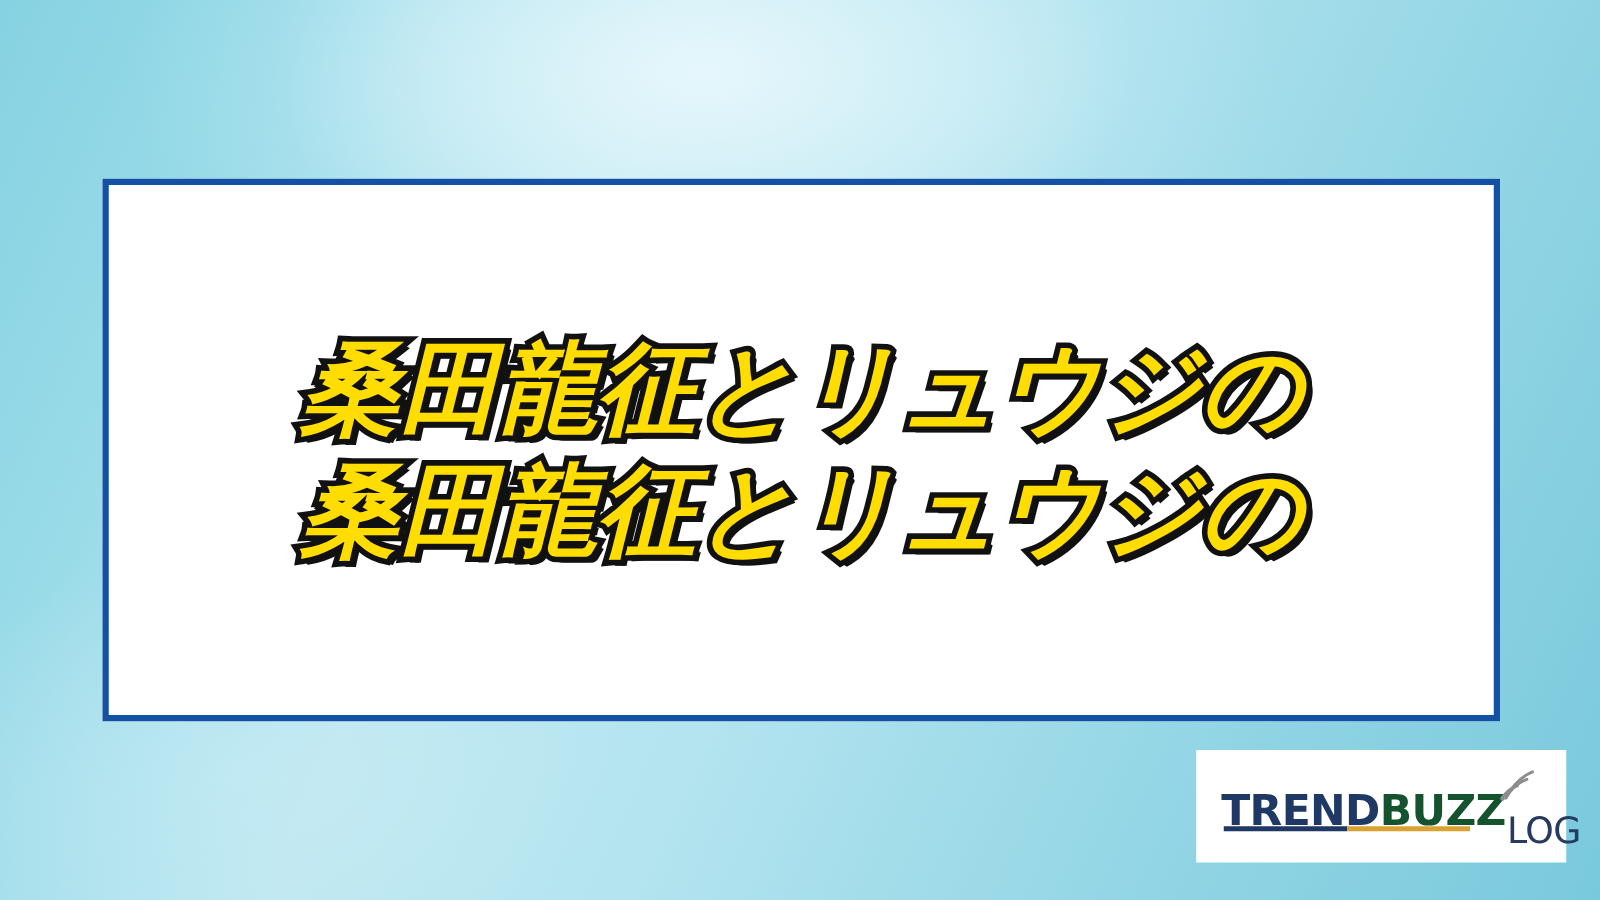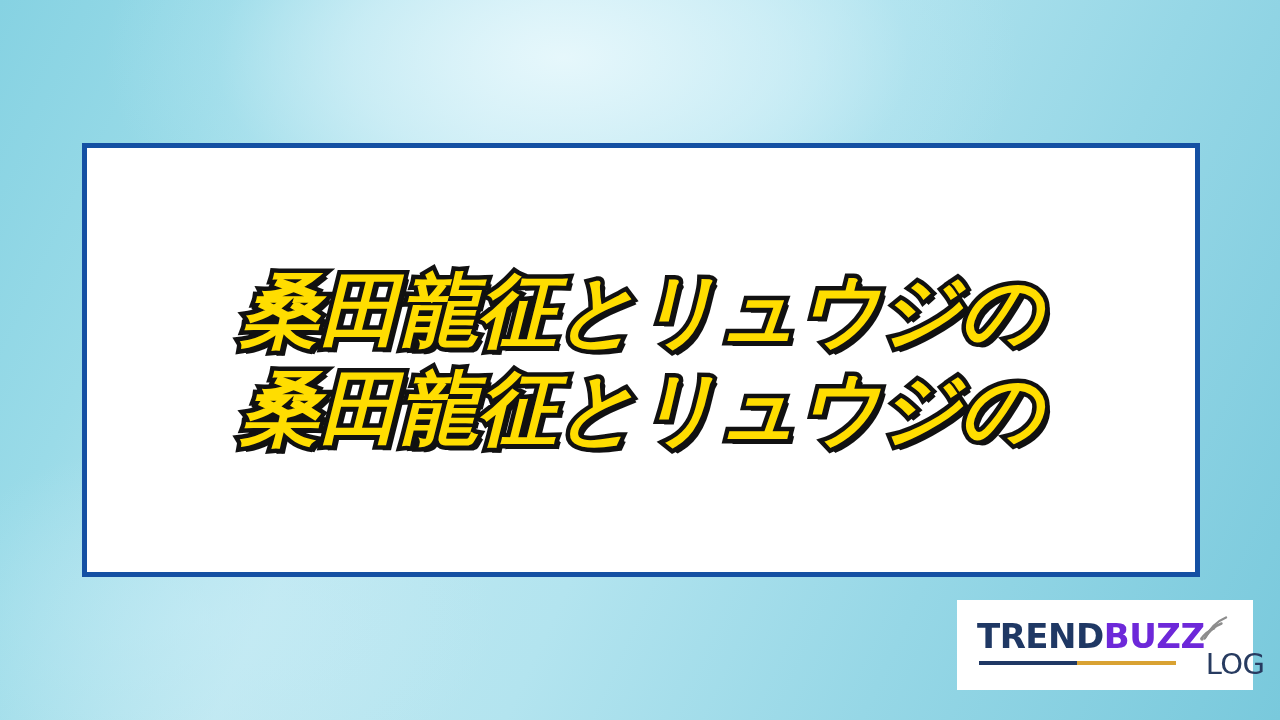--- a/index.html
+++ b/index.html
@@ -100,36 +100,36 @@
   .logo-inner {
     position: relative;
     width: 256px;
     height: 56px;
   }
   .logo-wordmark {
     position: absolute;
     left: 0;
     top: 2px;
     display: flex;
-    align-items: flex-start;
+    align-items: center;
     line-height: 1;
   }
   .lg-trend {
     font-family: "DejaVu Sans", "Liberation Sans", sans-serif;
     font-weight: 700;
     font-size: 34px;
     letter-spacing: -0.5px;
     color: #1f3864;
   }
   .lg-buzz {
     font-family: "DejaVu Sans", "Liberation Sans", sans-serif;
     font-weight: 700;
     font-size: 34px;
     letter-spacing: -0.5px;
-    color: #6d28d9;
+    color: #14532d;
   }
   .lg-log {
     font-family: "DejaVu Sans", "Liberation Sans", sans-serif;
     font-weight: 400;
     font-size: 29px;
     letter-spacing: -0.5px;
     color: #273b60;
     margin-left: 1px;
     margin-top: 31px;
   }

